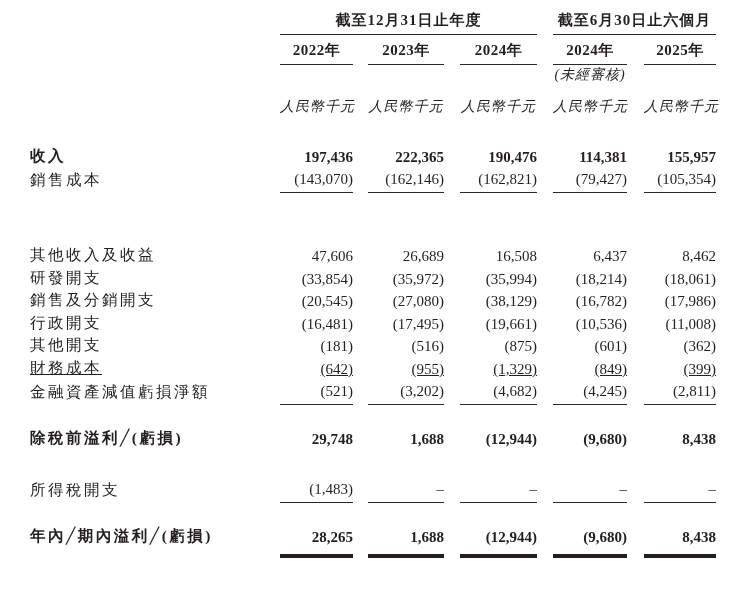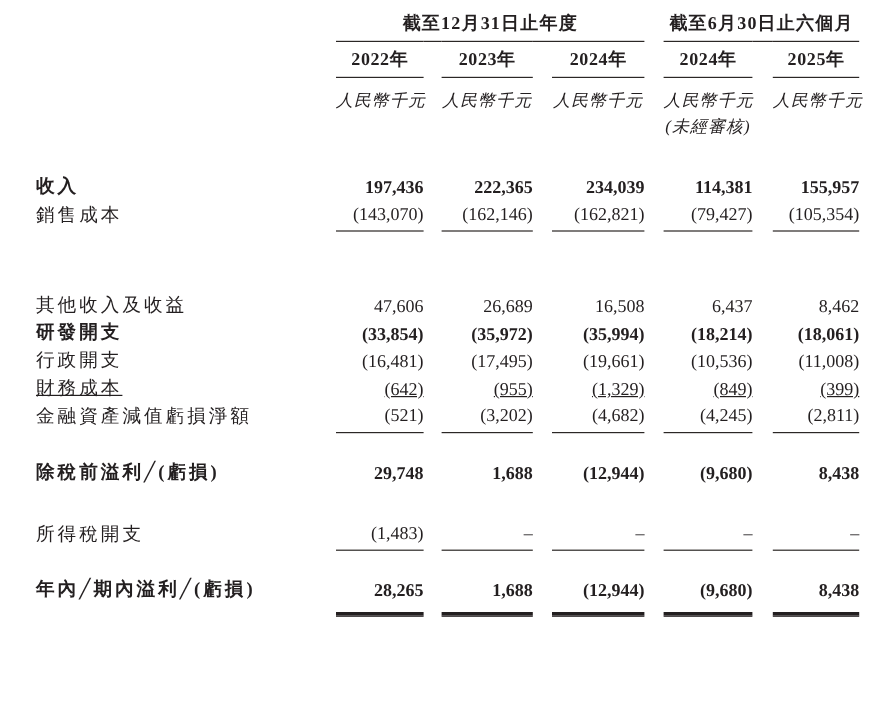--- a/index.html
+++ b/index.html
@@ -76,56 +76,56 @@
         <td class="yr">2022年</td>
         <td></td>
         <td class="yr">2023年</td>
         <td></td>
         <td class="yr">2024年</td>
         <td></td>
         <td class="yr">2024年</td>
         <td></td>
         <td class="yr">2025年</td>
       </tr>
+      <tr style="height:22px">
+        <td></td>
+        <td></td>
+          <td></td>
+        <td></td>
+          <td></td>
+        <td></td>
+          <td></td>
+        <td class="note">(未經審核)</td>
+        <td></td>
+        <td></td>
+      </tr>
       <tr style="height:32px">
         <td></td>
         <td class="unit">人民幣千元</td>
         <td></td>
         <td class="unit">人民幣千元</td>
         <td></td>
         <td class="unit">人民幣千元</td>
         <td></td>
         <td class="unit">人民幣千元</td>
         <td></td>
         <td class="unit">人民幣千元</td>
-      </tr>
-      <tr style="height:22px">
-        <td></td>
-        <td></td>
-          <td></td>
-        <td></td>
-          <td></td>
-        <td></td>
-          <td></td>
-        <td class="note">(未經審核)</td>
-        <td></td>
-        <td></td>
       </tr>
     </thead>
     <tbody>
         <tr style="height: 28px;">
           <td colspan="10"></td>
         </tr>
         <tr style="height: 22px;">
           <td class="lbl b">收入</td>
           <td class="val b">197,436</td>
           <td></td>
           <td class="val b">222,365</td>
           <td></td>
-          <td class="val b">234,039</td>
+          <td class="val b">190,476</td>
           <td></td>
           <td class="val b">114,381</td>
           <td></td>
           <td class="val b">155,957</td>
         </tr>
         <tr style="height: 24px;">
           <td class="lbl">銷售成本</td>
           <td class="val u">(143,070)</td>
           <td></td>
           <td class="val u">(162,146)</td>
@@ -147,43 +147,67 @@
           <td class="val">47,606</td>
           <td></td>
           <td class="val">26,689</td>
           <td></td>
           <td class="val">16,508</td>
           <td></td>
           <td class="val">6,437</td>
           <td></td>
           <td class="val">8,462</td>
         </tr>
-        <tr style="height: 23px; font-weight: bold;">
+        <tr style="height: 23px;">
           <td class="lbl">研發開支</td>
           <td class="val">(33,854)</td>
           <td></td>
           <td class="val">(35,972)</td>
           <td></td>
           <td class="val">(35,994)</td>
           <td></td>
           <td class="val">(18,214)</td>
           <td></td>
           <td class="val">(18,061)</td>
         </tr>
+        <tr style="height: 22px;">
+          <td class="lbl">銷售及分銷開支</td>
+          <td class="val">(20,545)</td>
+          <td></td>
+          <td class="val">(27,080)</td>
+          <td></td>
+          <td class="val">(38,129)</td>
+          <td></td>
+          <td class="val">(16,782)</td>
+          <td></td>
+          <td class="val">(17,986)</td>
+        </tr>
         <tr style="height: 23px;">
           <td class="lbl">行政開支</td>
           <td class="val">(16,481)</td>
           <td></td>
           <td class="val">(17,495)</td>
           <td></td>
           <td class="val">(19,661)</td>
           <td></td>
           <td class="val">(10,536)</td>
           <td></td>
           <td class="val">(11,008)</td>
+        </tr>
+        <tr style="height: 22px;">
+          <td class="lbl">其他開支</td>
+          <td class="val">(181)</td>
+          <td></td>
+          <td class="val">(516)</td>
+          <td></td>
+          <td class="val">(875)</td>
+          <td></td>
+          <td class="val">(601)</td>
+          <td></td>
+          <td class="val">(362)</td>
         </tr>
         <tr style="height: 23px; text-decoration: underline;">
           <td class="lbl">財務成本</td>
           <td class="val">(642)</td>
           <td></td>
           <td class="val">(955)</td>
           <td></td>
           <td class="val">(1,329)</td>
           <td></td>
           <td class="val">(849)</td>

